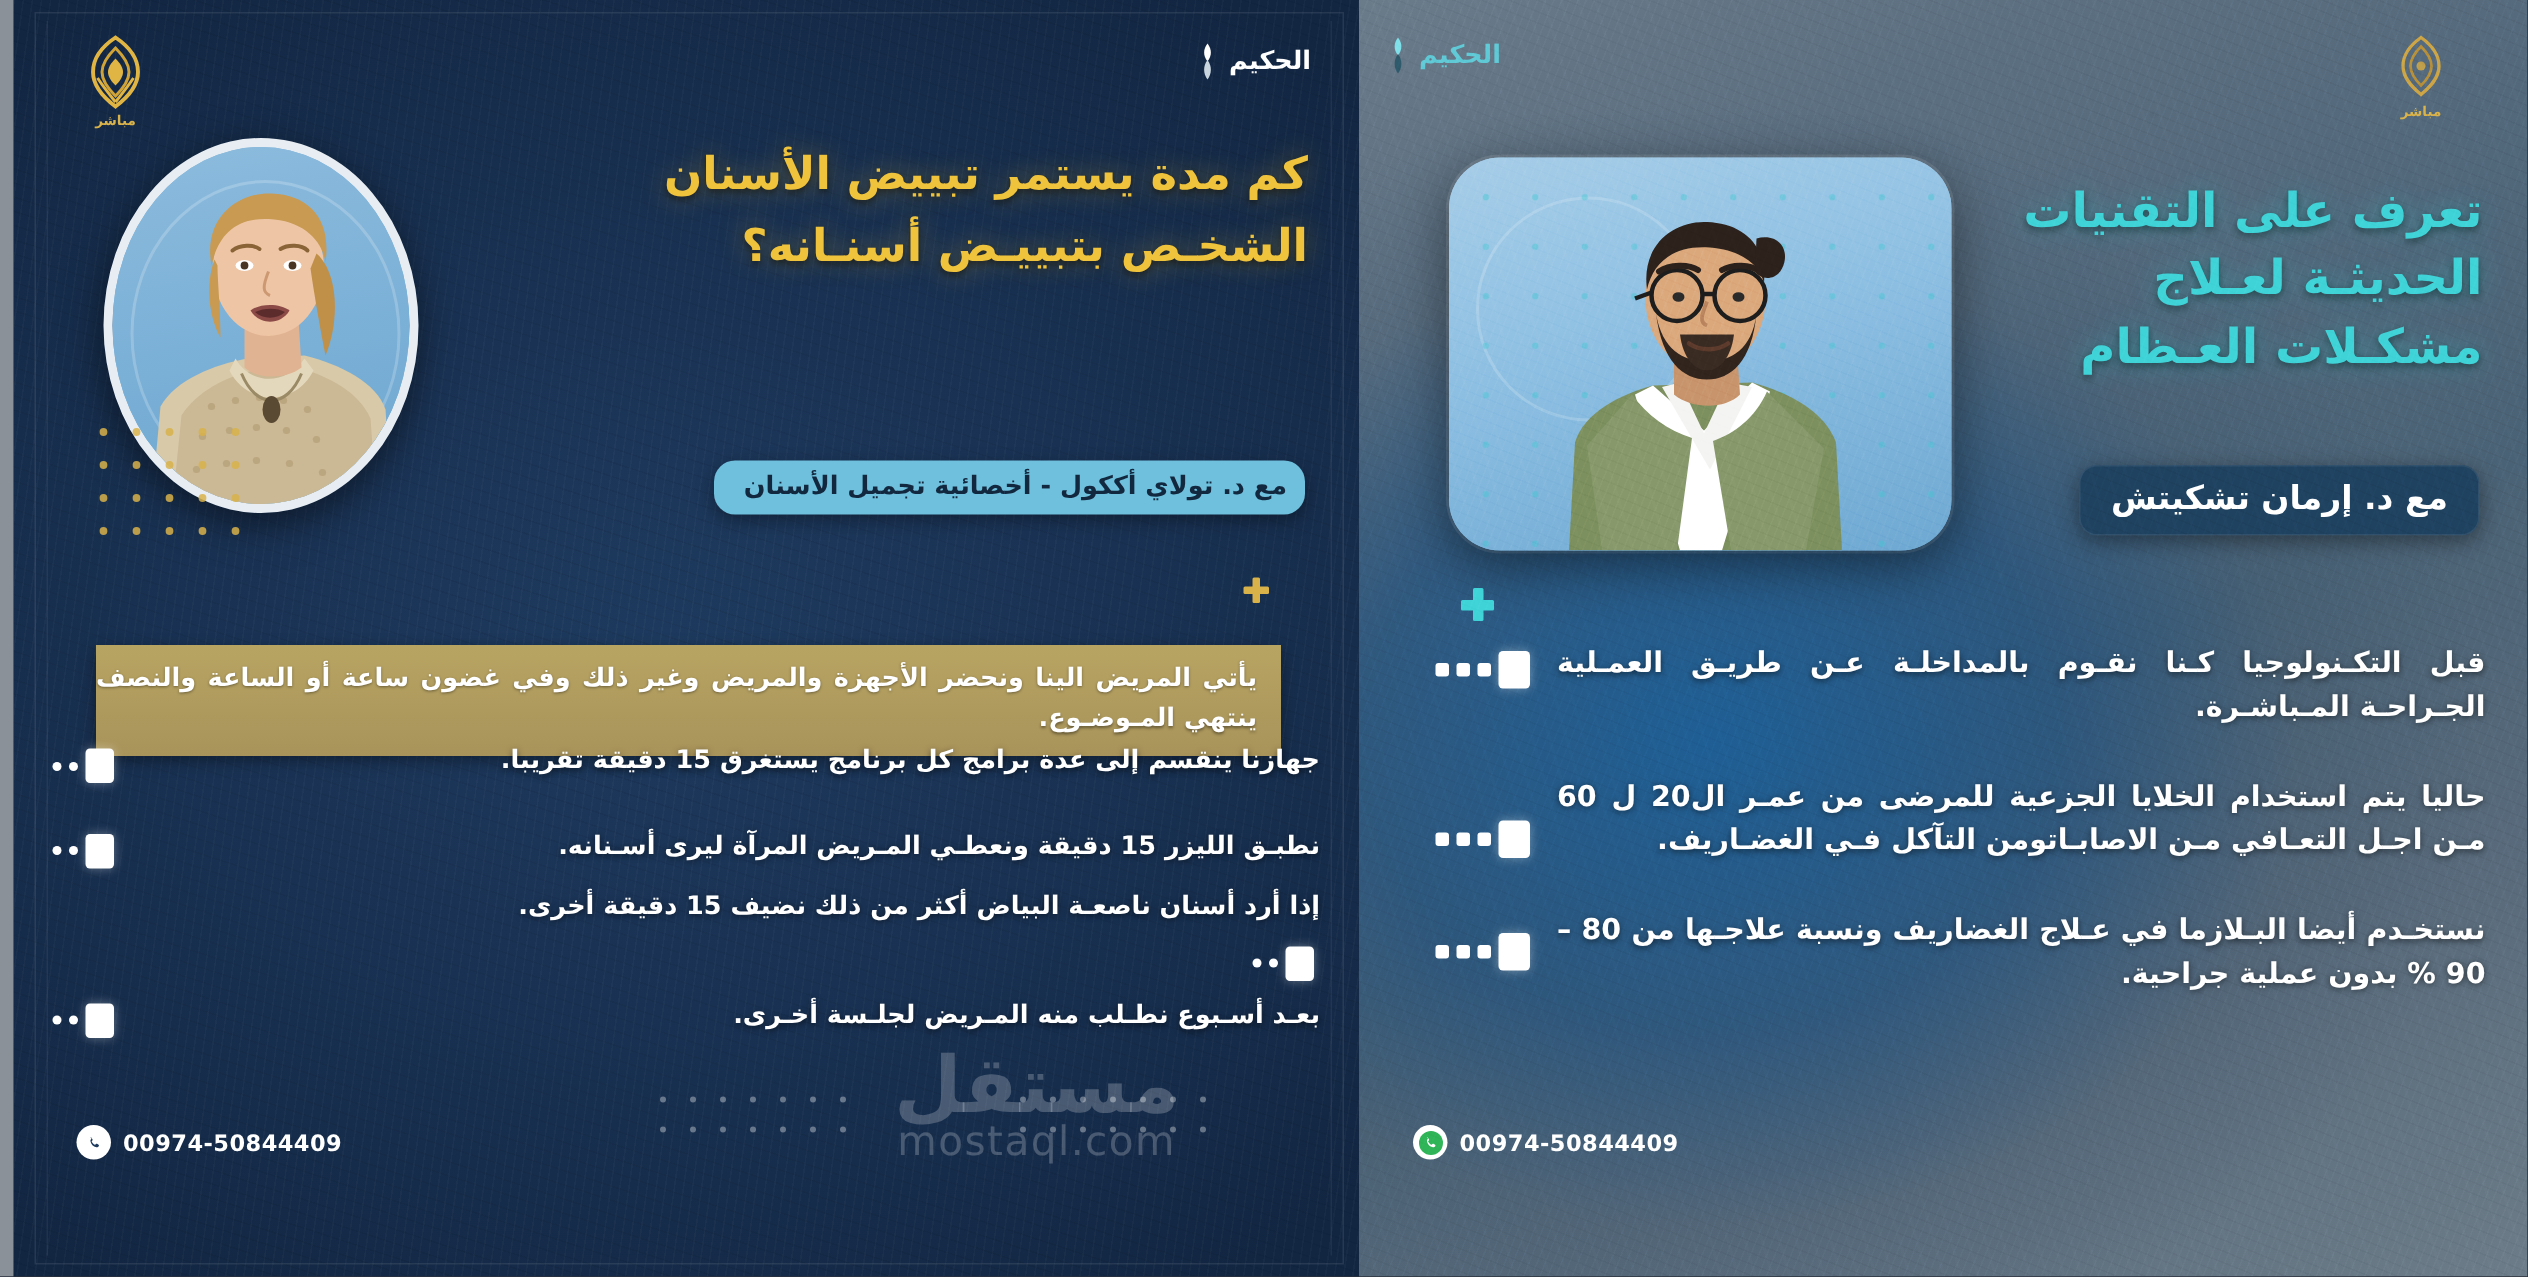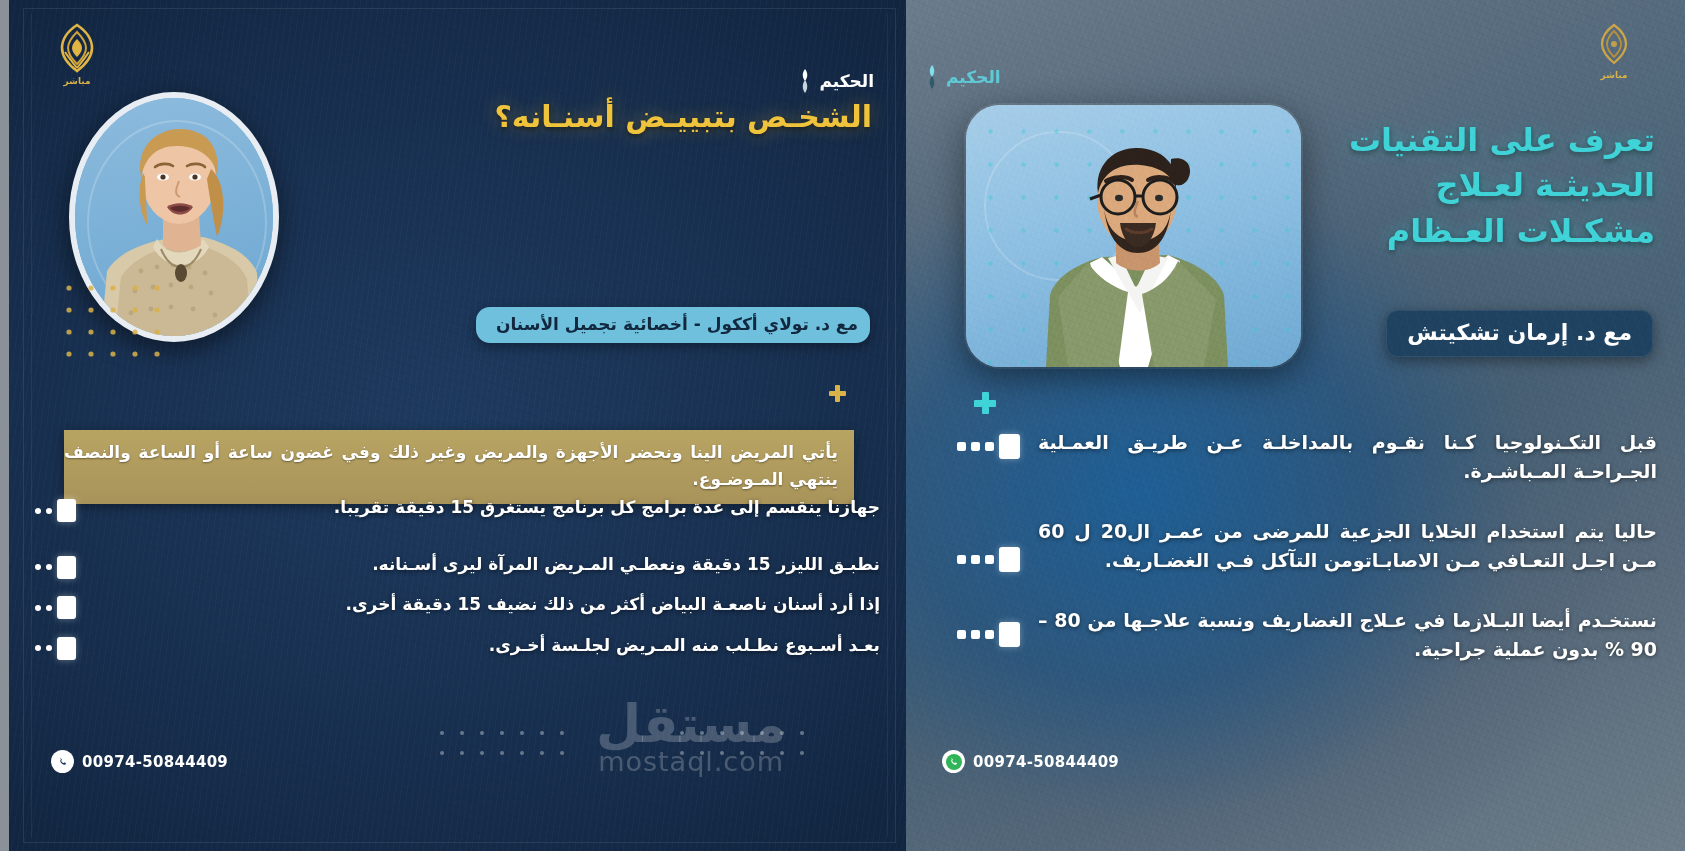--- a/index.html
+++ b/index.html
@@ -75,21 +75,20 @@
     border-left: 1px solid rgba(255,255,255,0.06);
     border-right: 1px solid rgba(255,255,255,0.06);
     pointer-events: none;
   }
 
   
   .hakeem-logo {
     position: absolute;
     display: flex; align-items: center; gap: 4px;
     pointer-events: auto;
-    margin-top: 40px;
   }
   .hakeem-word {
     font-size: 17px; font-weight: 700; letter-spacing: .5px;
     line-height: 1;
   }
   .hakeem-mark { width: 20px; height: 26px; }
 
   .aj-logo { position: absolute; text-align: center; }
   .aj-mark { display: block; }
   .aj-sub {
@@ -430,20 +429,21 @@
         <path d="M96 45 C101 42, 110 42, 114 46" stroke="#8a6337" stroke-width="2.6" fill="none" stroke-linecap="round"></path>
 
         <path d="M88 60 C84 70, 84 74, 89 76" stroke="#cc9973" stroke-width="2" fill="none"></path>
 
         <path d="M76 86 C82 81, 96 81, 102 86 C96 96, 82 96, 76 86 Z" fill="#8c4a47"></path>
         <path d="M79 87 C85 84, 94 84, 99 87 C94 92, 84 92, 79 87 Z" fill="#5c2c2c"></path>
       </svg>
     </div>
 
     <div class="title-right">
+      <div class="line">كم مدة يستمر تبييض الأسنان</div>
       <div class="line">الشخـص بتبييـض أسنـانه؟</div>
     </div>
 
     <div class="name-band-right">مع د. تولاي أككول - أخصائية تجميل الأسنان</div>
 
     <svg class="dotgrid" style="left:52px; top:280px; width:110px; height:80px;">
       <g fill="#d9b24a" opacity=".85">
         <circle cx="8" cy="8" r="2.6"></circle>
           <circle cx="30" cy="8" r="2.6"></circle>
           <circle cx="52" cy="8" r="2.6"></circle>
@@ -484,21 +484,21 @@
         </div>
       </div>
       <div class="bullet-row" style="margin-top:22px;">
         <div class="bullet-text">نطبـق الليزر 15 دقيقة ونعطـي المـريض المرآة ليرى أسـنانه.</div>
         <div class="bullet-marker">
           <span class="sq"></span>
             <span class="d"></span>
             <span class="d s2"></span>
         </div>
       </div>
-      <div class="bullet-row" style="margin-top:6px;">
+      <div class="bullet-row" style="margin-top:6px;flex-direction:column;">
         <div class="bullet-text">إذا أرد أسنان ناصعـة البياض أكثر من ذلك نضيف 15 دقيقة أخرى.</div>
         <div class="bullet-marker">
           <span class="sq"></span>
             <span class="d"></span>
             <span class="d s2"></span>
         </div>
       </div>
       <div class="bullet-row" style="margin-top:6px;">
         <div class="bullet-text">بعـد أسـبوع نطـلب منه المـريض لجلـسة أخـرى.</div>
         <div class="bullet-marker">

